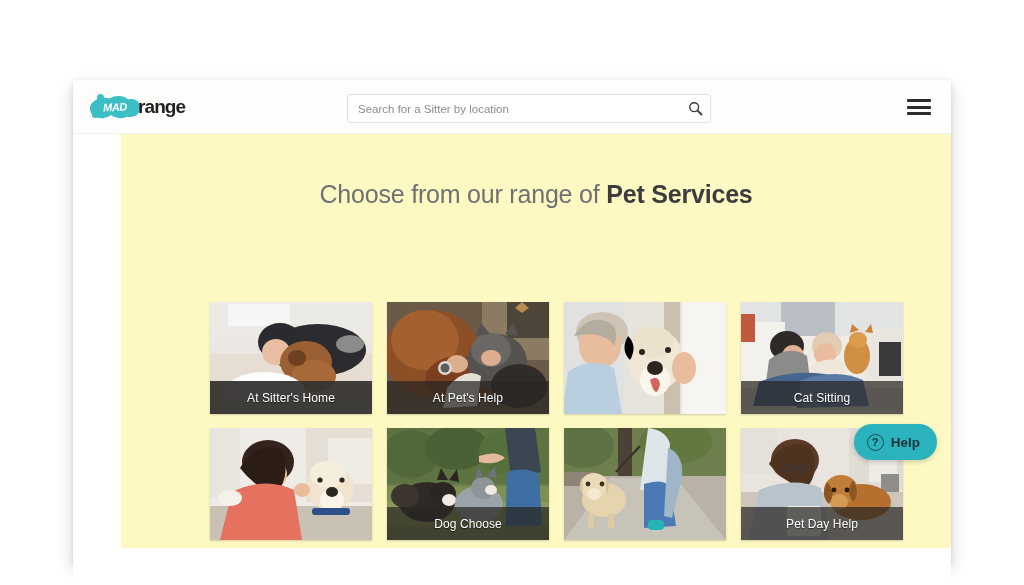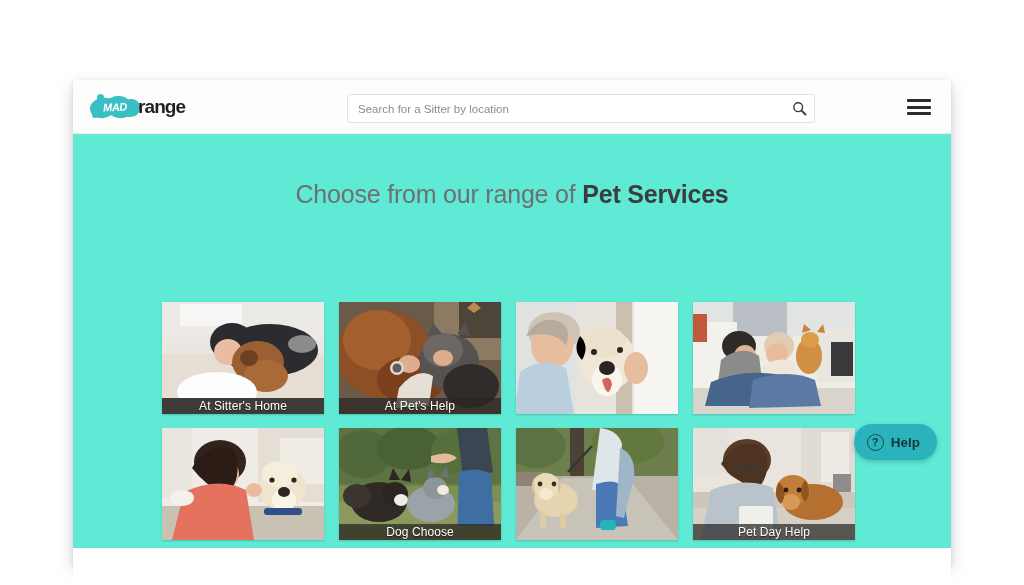--- a/index.html
+++ b/index.html
@@ -63,21 +63,21 @@
     margin-left: -4px;
     position: relative; z-index: 2;
     color: #231f20;
     font-size: 19px; font-weight: bold;
     letter-spacing: -0.9px;
   }
 
   
   #search-box {
     position: absolute; left: 274px; top: 14px;
-    width: 468px; height: 29px;
+    width: 364px; height: 29px;
     background: #ffffff;
     border: 1px solid #e3e2e0;
     border-radius: 3px;
     display: flex; align-items: center;
   }
   #search-input {
     flex: 1;
     border: none; outline: none; background: transparent;
     font-family: "Liberation Sans", sans-serif;
     font-size: 11.5px;
@@ -98,22 +98,23 @@
     display: flex; flex-direction: column; justify-content: space-between;
     padding: 2px 0;
     cursor: pointer;
   }
   #hamburger span { display: block; height: 3px; background: #2d2d2d; border-radius: 1px; }
 
   
   #content {
     position: relative;
     height: 414px;
-    background: #5eead4;
+    background: #fef9c3;
     padding-top: 0;
+    margin-left: 48px;
   }
 
   #page-title {
     text-align: center;
     padding-top: 46px;
     font-size: 25px;
     font-weight: 300;
     color: #6f7073;
     letter-spacing: -0.2px;
     white-space: nowrap;
@@ -136,21 +137,21 @@
     overflow: hidden;
     background: #cfcfcf;
     cursor: pointer;
     box-shadow: 0 1px 2px rgba(0,0,0,0.18);
   }
   .card .photo { position: absolute; inset: 0; overflow: hidden; }
   .card .photo svg { display: block; width: 100%; height: 100%; }
 
   .card .caption {
     position: absolute; left: 0; right: 0; bottom: 0;
-    height: 16px;
+    height: 33px;
     display: flex; align-items: center; justify-content: center;
     color: #ffffff;
     font-size: 12px;
     letter-spacing: 0.1px;
     text-shadow: 0 1px 1px rgba(0,0,0,0.55);
   }
   .caption.solid { background: rgba(52,50,48,0.94); }
   .caption.semi  { background: rgba(40,38,35,0.72); }
 
   
@@ -316,20 +317,21 @@
               <ellipse cx="84" cy="52" rx="11" ry="11" fill="#e9bc9d"></ellipse>
               <path d="M70 64 q18 -12 34 -2 l2 28 -38 2z" fill="#efe7dc"></path>
               <ellipse cx="116" cy="54" rx="13" ry="18" fill="#d08f42"></ellipse>
               <ellipse cx="117" cy="38" rx="9" ry="8" fill="#dc9c4c"></ellipse>
               <path d="M109 31 l2 -9 7 6z" fill="#c9833a"></path>
               <path d="M124 30 l6 -8 2 9z" fill="#c9833a"></path>
               <path d="M18 80 q40 -16 84 -4 l18 28 -108 0z" fill="#46658d"></path>
               <path d="M60 78 q36 -12 62 0 l6 26 -72 2z" fill="#5a7aa3"></path>
             </svg>
           </div>
+          <div class="caption semi">Cat Sitting</div>
         </div>
 
         <div class="card">
           <div class="photo">
             <svg viewBox="0 0 162 112" preserveAspectRatio="none">
               <rect width="162" height="112" fill="#efece7"></rect>
               <rect x="96" y="0" width="66" height="74" fill="#e4ded4"></rect>
               <rect x="118" y="10" width="44" height="46" fill="#efece6"></rect>
               <rect x="0" y="0" width="30" height="70" fill="#e8e5df"></rect>
               <rect x="0" y="78" width="162" height="34" fill="#c9c1b4"></rect>

